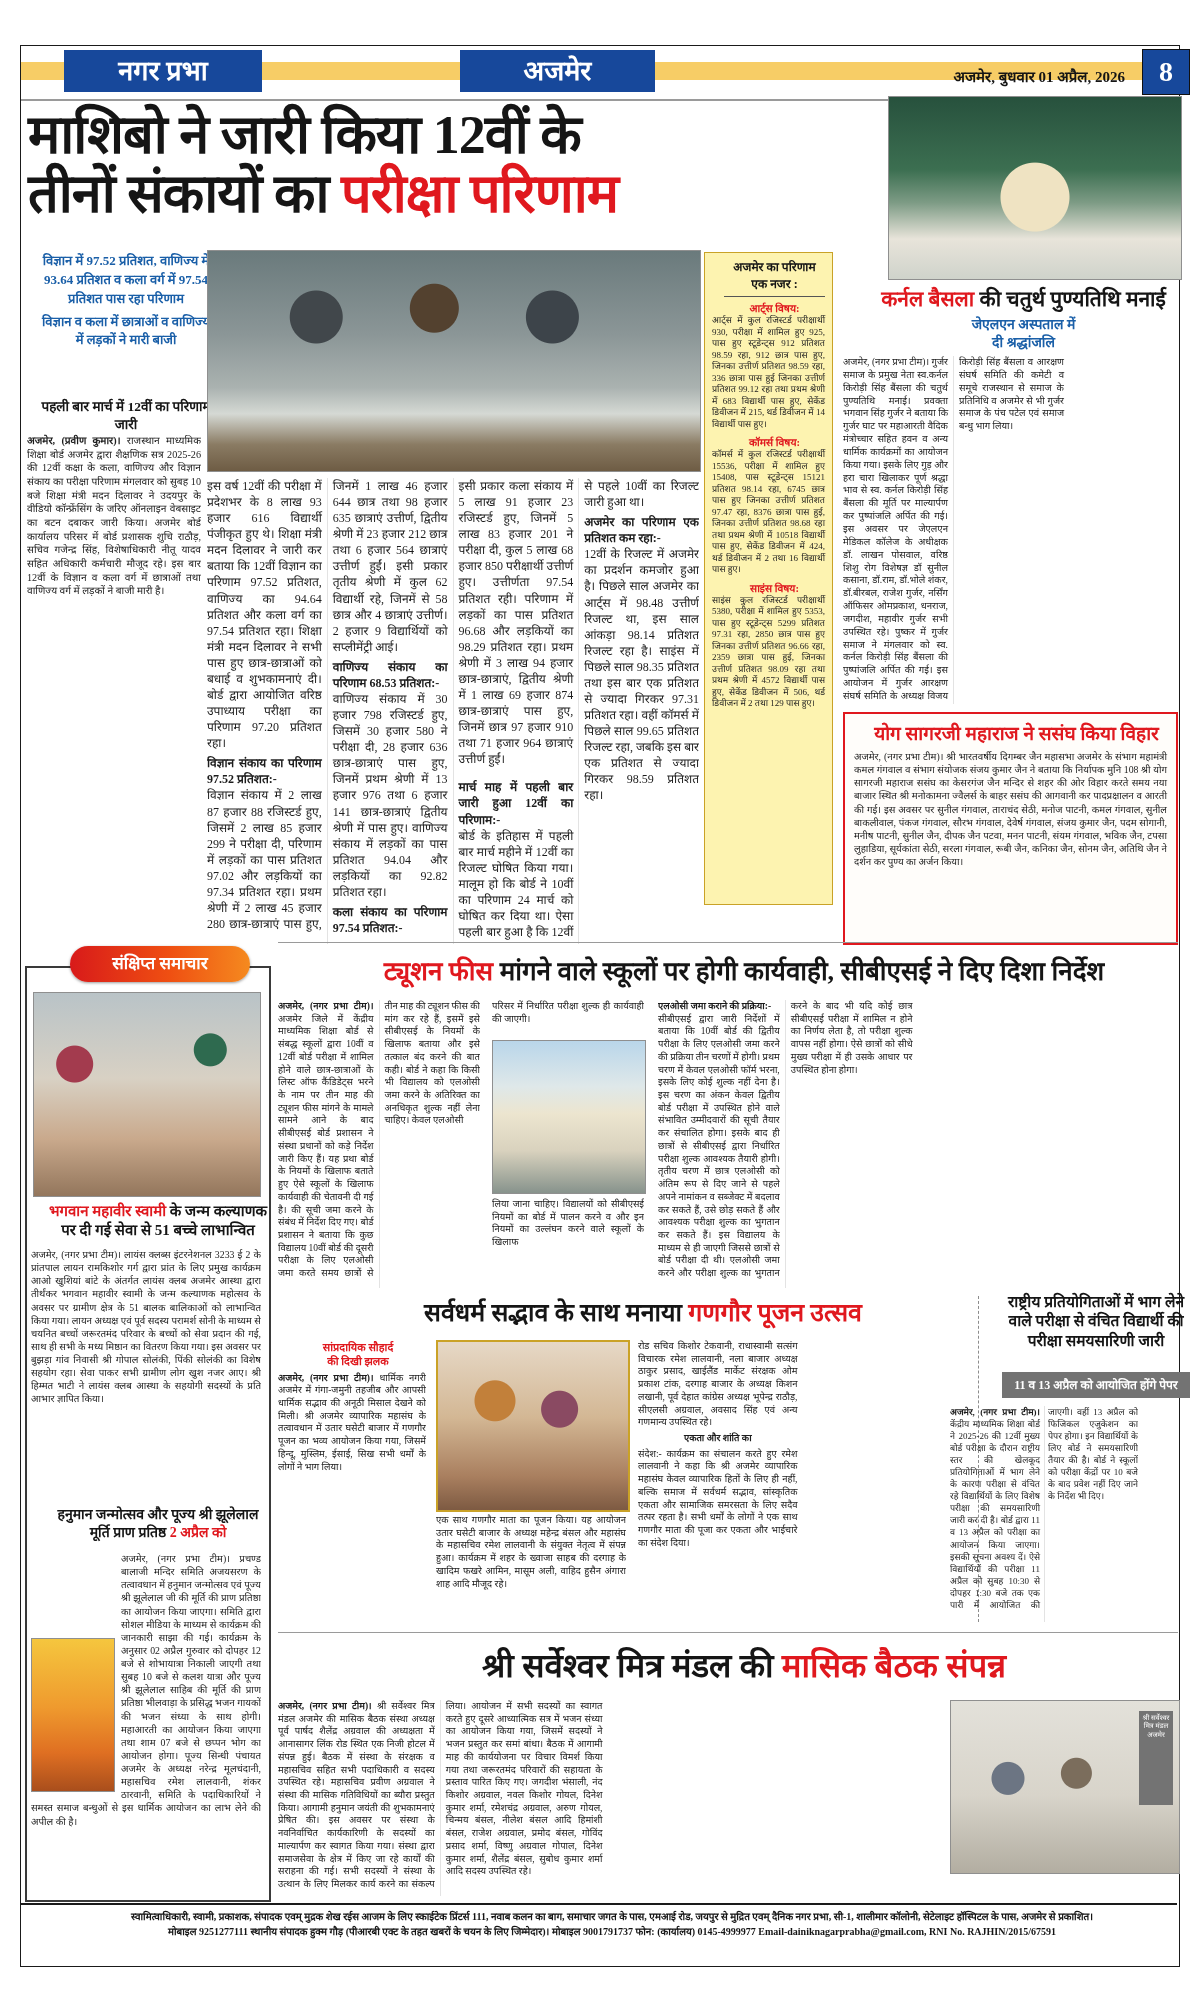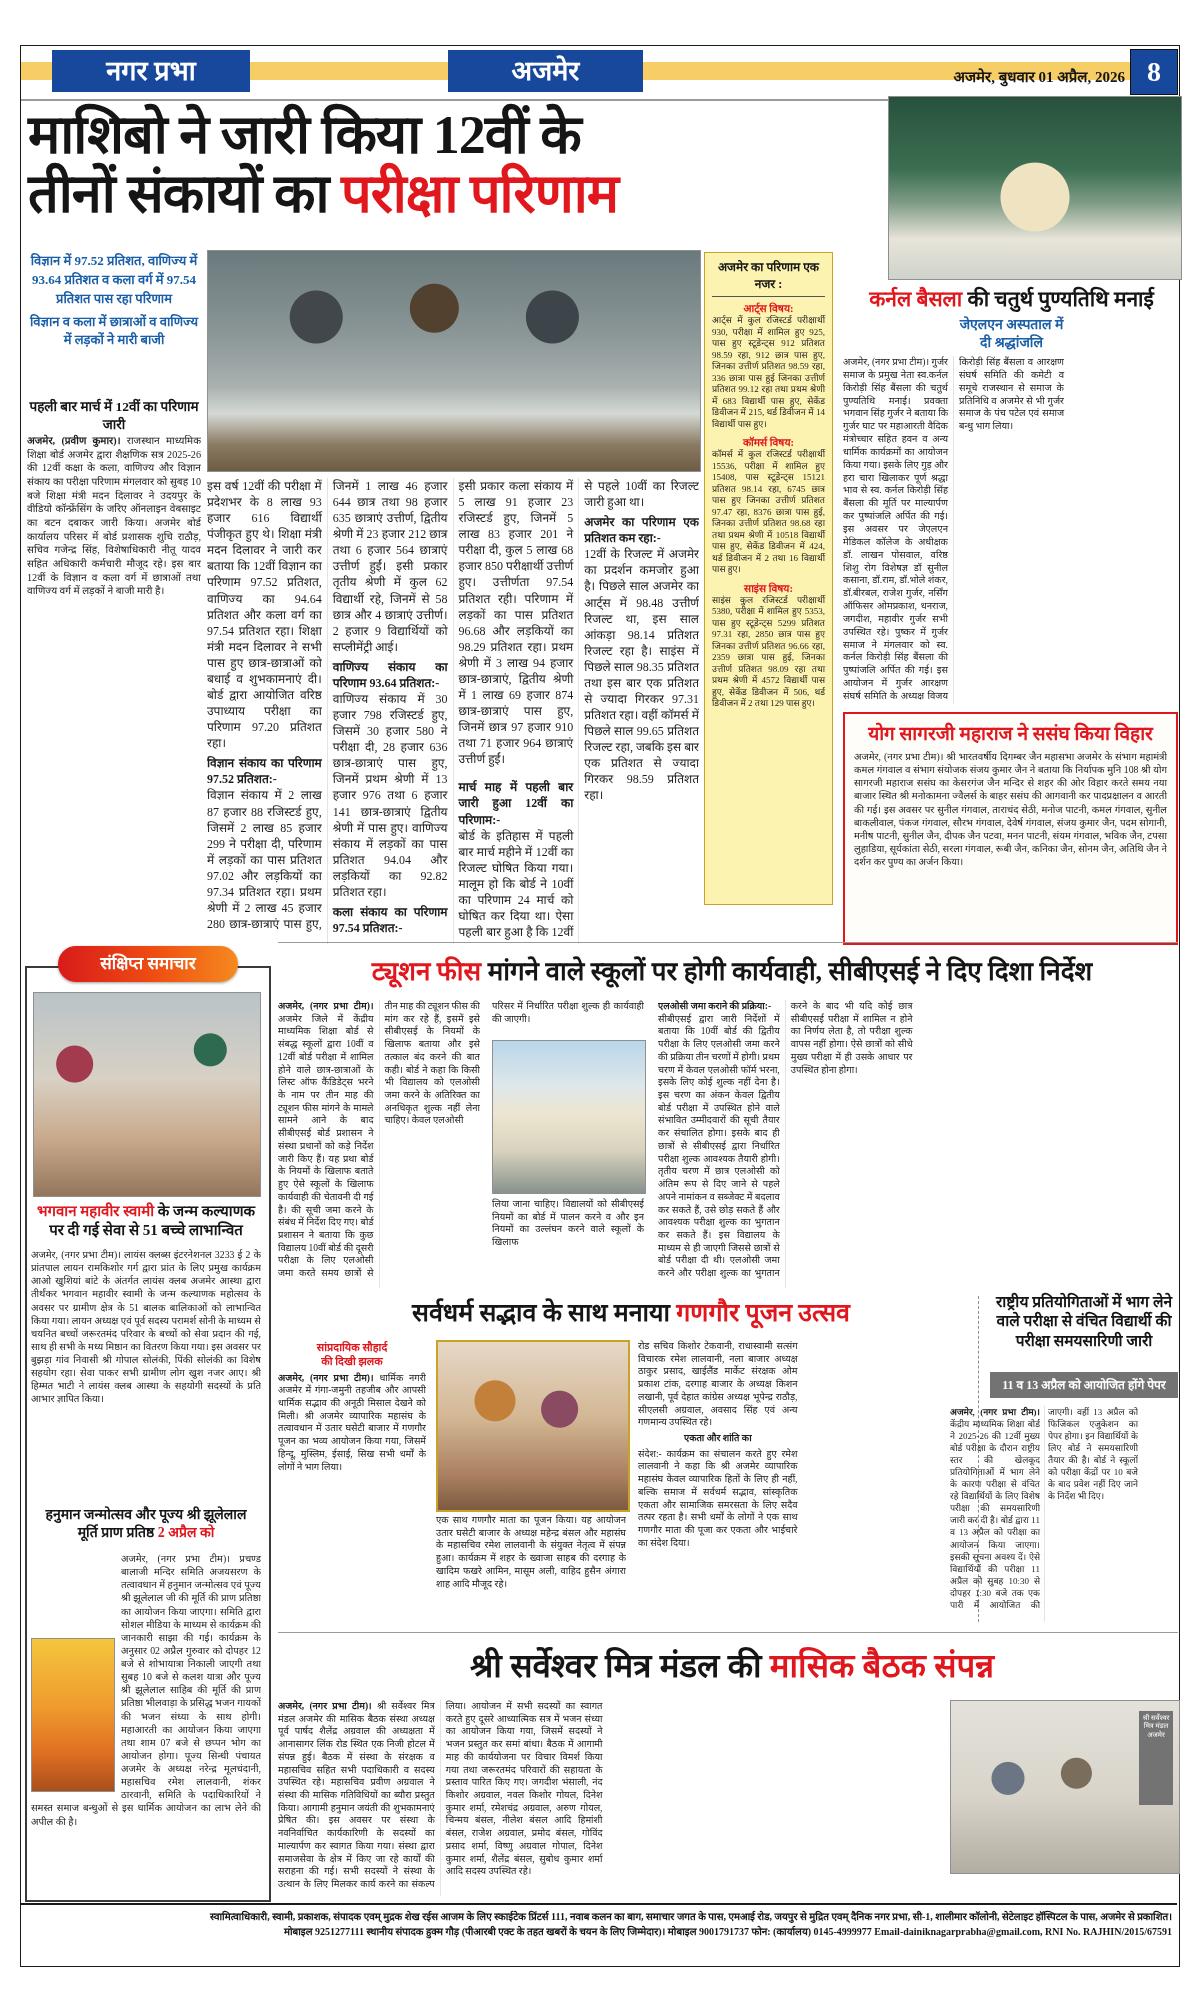--- a/index.html
+++ b/index.html
@@ -1,20 +1,20 @@
 <!DOCTYPE html>
 <html><head>
 <meta charset="utf-8">
 <style>
   html,body{margin:0;padding:0;background:#dcdcdc;}
   #page{position:relative;width:1200px;height:1995px;margin:0 auto;background:#ffffff;
         font-family:"Liberation Serif","DejaVu Sans",serif;color:#151515;overflow:hidden;}
   .abs{position:absolute;}
   .j{text-align:justify;text-justify:inter-word;}
-  .center{text-align:center;}
+  .center{text-align:center;margin-left:12px;}
   .bold{font-weight:bold;}
   .red{color:#e0181e;}
   .blue{color:#1a5fa8;}
   .clip{overflow:hidden;}
   .bt{font-size:10px;line-height:1.34;color:#1c1c1c;}
   .cols{column-gap:11px;column-rule:1px solid #e3e3e3;column-fill:auto;height:100%;}
   .frame{border:1.5px solid #1a1a1a;}
   .rule{background:#9a9a9a;}
   .ph{border:1px solid #8f8f8f;}
   .ph-press{background:
@@ -104,21 +104,21 @@
     </div>
   </div>
 
   <div class="abs ph ph-press" style="left:207px;top:250px;width:492px;height:220px;"></div>
 
   <div class="abs clip" style="left:207px;top:478px;width:492px;height:466px;">
     <div class="cols bt j" style="column-count:4;font-size:12px;">
       <span>इस वर्ष 12वीं की परीक्षा में प्रदेशभर के 8 लाख 93 हजार 616 विद्यार्थी पंजीकृत हुए थे। शिक्षा मंत्री मदन दिलावर ने जारी कर बताया कि 12वीं विज्ञान का परिणाम 97.52 प्रतिशत, वाणिज्य का 94.64 प्रतिशत और कला वर्ग का 97.54 प्रतिशत रहा। शिक्षा मंत्री मदन दिलावर ने सभी पास हुए छात्र-छात्राओं को बधाई व शुभकामनाएं दी। बोर्ड द्वारा आयोजित वरिष्ठ उपाध्याय परीक्षा का परिणाम 97.20 प्रतिशत रहा।</span>
       <div class="bold" style="margin-top:4px;">विज्ञान संकाय का परिणाम 97.52 प्रतिशत:-</div>
       <span>विज्ञान संकाय में 2 लाख 87 हजार 88 रजिस्टर्ड हुए, जिसमें 2 लाख 85 हजार 299 ने परीक्षा दी, परिणाम में लड़कों का पास प्रतिशत 97.02 और लड़कियों का 97.34 प्रतिशत रहा। प्रथम श्रेणी में 2 लाख 45 हजार 280 छात्र-छात्राएं पास हुए, जिनमें 1 लाख 46 हजार 644 छात्र तथा 98 हजार 635 छात्राएं उत्तीर्ण, द्वितीय श्रेणी में 23 हजार 212 छात्र तथा 6 हजार 564 छात्राएं उत्तीर्ण हुईं। इसी प्रकार तृतीय श्रेणी में कुल 62 विद्यार्थी रहे, जिनमें से 58 छात्र और 4 छात्राएं उत्तीर्ण। 2 हजार 9 विद्यार्थियों को सप्लीमेंट्री आई।</span>
-      <div class="bold" style="margin-top:4px;">वाणिज्य संकाय का परिणाम 93.64 प्रतिशत:-</div>
+      <div class="bold" style="margin-top:4px;">वाणिज्य संकाय का परिणाम 68.53 प्रतिशत:-</div>
       <span>वाणिज्य संकाय में 30 हजार 798 रजिस्टर्ड हुए, जिसमें 30 हजार 580 ने परीक्षा दी, 28 हजार 636 छात्र-छात्राएं पास हुए, जिनमें प्रथम श्रेणी में 13 हजार 976 तथा 6 हजार 141 छात्र-छात्राएं द्वितीय श्रेणी में पास हुए। वाणिज्य संकाय में लड़कों का पास प्रतिशत 94.04 और लड़कियों का 92.82 प्रतिशत रहा।</span>
       <div class="bold" style="margin-top:4px;">कला संकाय का परिणाम 97.54 प्रतिशत:-</div>
       <span>इसी प्रकार कला संकाय में 5 लाख 91 हजार 23 रजिस्टर्ड हुए, जिनमें 5 लाख 83 हजार 201 ने परीक्षा दी, कुल 5 लाख 68 हजार 850 परीक्षार्थी उत्तीर्ण हुए। उत्तीर्णता 97.54 प्रतिशत रही। परिणाम में लड़कों का पास प्रतिशत 96.68 और लड़कियों का 98.29 प्रतिशत रहा। प्रथम श्रेणी में 3 लाख 94 हजार छात्र-छात्राएं, द्वितीय श्रेणी में 1 लाख 69 हजार 874 छात्र-छात्राएं पास हुए, जिनमें छात्र 97 हजार 910 तथा 71 हजार 964 छात्राएं उत्तीर्ण हुईं।</span>
       <div class="bold" style="margin-top:12px;">मार्च माह में पहली बार जारी हुआ 12वीं का परिणाम:-</div>
       <span>बोर्ड के इतिहास में पहली बार मार्च महीने में 12वीं का रिजल्ट घोषित किया गया। मालूम हो कि बोर्ड ने 10वीं का परिणाम 24 मार्च को घोषित कर दिया था। ऐसा पहली बार हुआ है कि 12वीं से पहले 10वीं का रिजल्ट जारी हुआ था।</span>
       <div class="bold" style="margin-top:4px;">अजमेर का परिणाम एक प्रतिशत कम रहा:-</div>
       <span>12वीं के रिजल्ट में अजमेर का प्रदर्शन कमजोर हुआ है। पिछले साल अजमेर का आर्ट्स में 98.48 उत्तीर्ण रिजल्ट था, इस साल आंकड़ा 98.14 प्रतिशत रिजल्ट रहा है। साइंस में पिछले साल 98.35 प्रतिशत तथा इस बार एक प्रतिशत से ज्यादा गिरकर 97.31 प्रतिशत रहा। वहीं कॉमर्स में पिछले साल 99.65 प्रतिशत रिजल्ट रहा, जबकि इस बार एक प्रतिशत से ज्यादा गिरकर 98.59 प्रतिशत रहा।</span>
     </div>
   </div>
 
@@ -227,18 +227,18 @@
       <span>आगामी हनुमान जयंती की शुभकामनाएं प्रेषित की। इस अवसर पर संस्था के नवनिर्वाचित कार्यकारिणी के सदस्यों का माल्यार्पण कर स्वागत किया गया। संस्था द्वारा समाजसेवा के क्षेत्र में किए जा रहे कार्यों की सराहना की गई। सभी सदस्यों ने संस्था के उत्थान के लिए मिलकर कार्य करने का संकल्प लिया।</span>
       <span>आयोजन में सभी सदस्यों का स्वागत करते हुए दूसरे आध्यात्मिक सत्र में भजन संध्या का आयोजन किया गया, जिसमें सदस्यों ने भजन प्रस्तुत कर समां बांधा। बैठक में आगामी माह की कार्ययोजना पर विचार विमर्श किया गया तथा जरूरतमंद परिवारों की सहायता के प्रस्ताव पारित किए गए।</span>
       <span>जगदीश भंसाली, नंद किशोर अग्रवाल, नवल किशोर गोयल, दिनेश कुमार शर्मा, रमेशचंद्र अग्रवाल, अरुण गोयल, चिन्मय बंसल, नीलेश बंसल आदि हिमांशी बंसल, राजेश अग्रवाल, प्रमोद बंसल, गोविंद प्रसाद शर्मा, विष्णु अग्रवाल गोपाल, दिनेश कुमार शर्मा, शैलेंद्र बंसल, सुबोध कुमार शर्मा आदि सदस्य उपस्थित रहे।</span>
     </div>
   </div>
   <div class="abs ph ph-meet" style="left:950px;top:1700px;width:228px;height:172px;">
     <div class="abs redband center" style="right:6px;top:10px;width:34px;height:94px;font-size:7px;line-height:1.2;padding:3px 1px;box-sizing:border-box;">श्री सर्वेश्वर मित्र मंडल अजमेर</div>
   </div>
 
   <div class="abs" style="left:21px;top:1903px;width:1156px;height:1.5px;background:#1a1a1a;"></div>
-  <div class="abs center bold clip" style="left:28px;top:1910px;width:1144px;font-size:10px;line-height:1.45;text-align:right;">
+  <div class="abs center bold clip" style="left:28px;top:1910px;width:1144px;font-size:10px;line-height:1.45;">
     <div>स्वामित्वाधिकारी, स्वामी, प्रकाशक, संपादक एवम् मुद्रक शेख रईस आजम के लिए स्काईटेक प्रिंटर्स 111, नवाब कलन का बाग, समाचार जगत के पास, एमआई रोड, जयपुर से मुद्रित एवम् दैनिक नगर प्रभा, सी-1, शालीमार कॉलोनी, सेटेलाइट हॉस्पिटल के पास, अजमेर से प्रकाशित।</div>
     <div>मोबाइल 9251277111 स्थानीय संपादक हुक्म गौड़ (पीआरबी एक्ट के तहत खबरों के चयन के लिए जिम्मेदार)। मोबाइल 9001791737 फोन: (कार्यालय) 0145-4999977 Email-dainiknagarprabha@gmail.com, RNI No. RAJHIN/2015/67591</div>
   </div>
 
 </div>
 
 </body></html>

